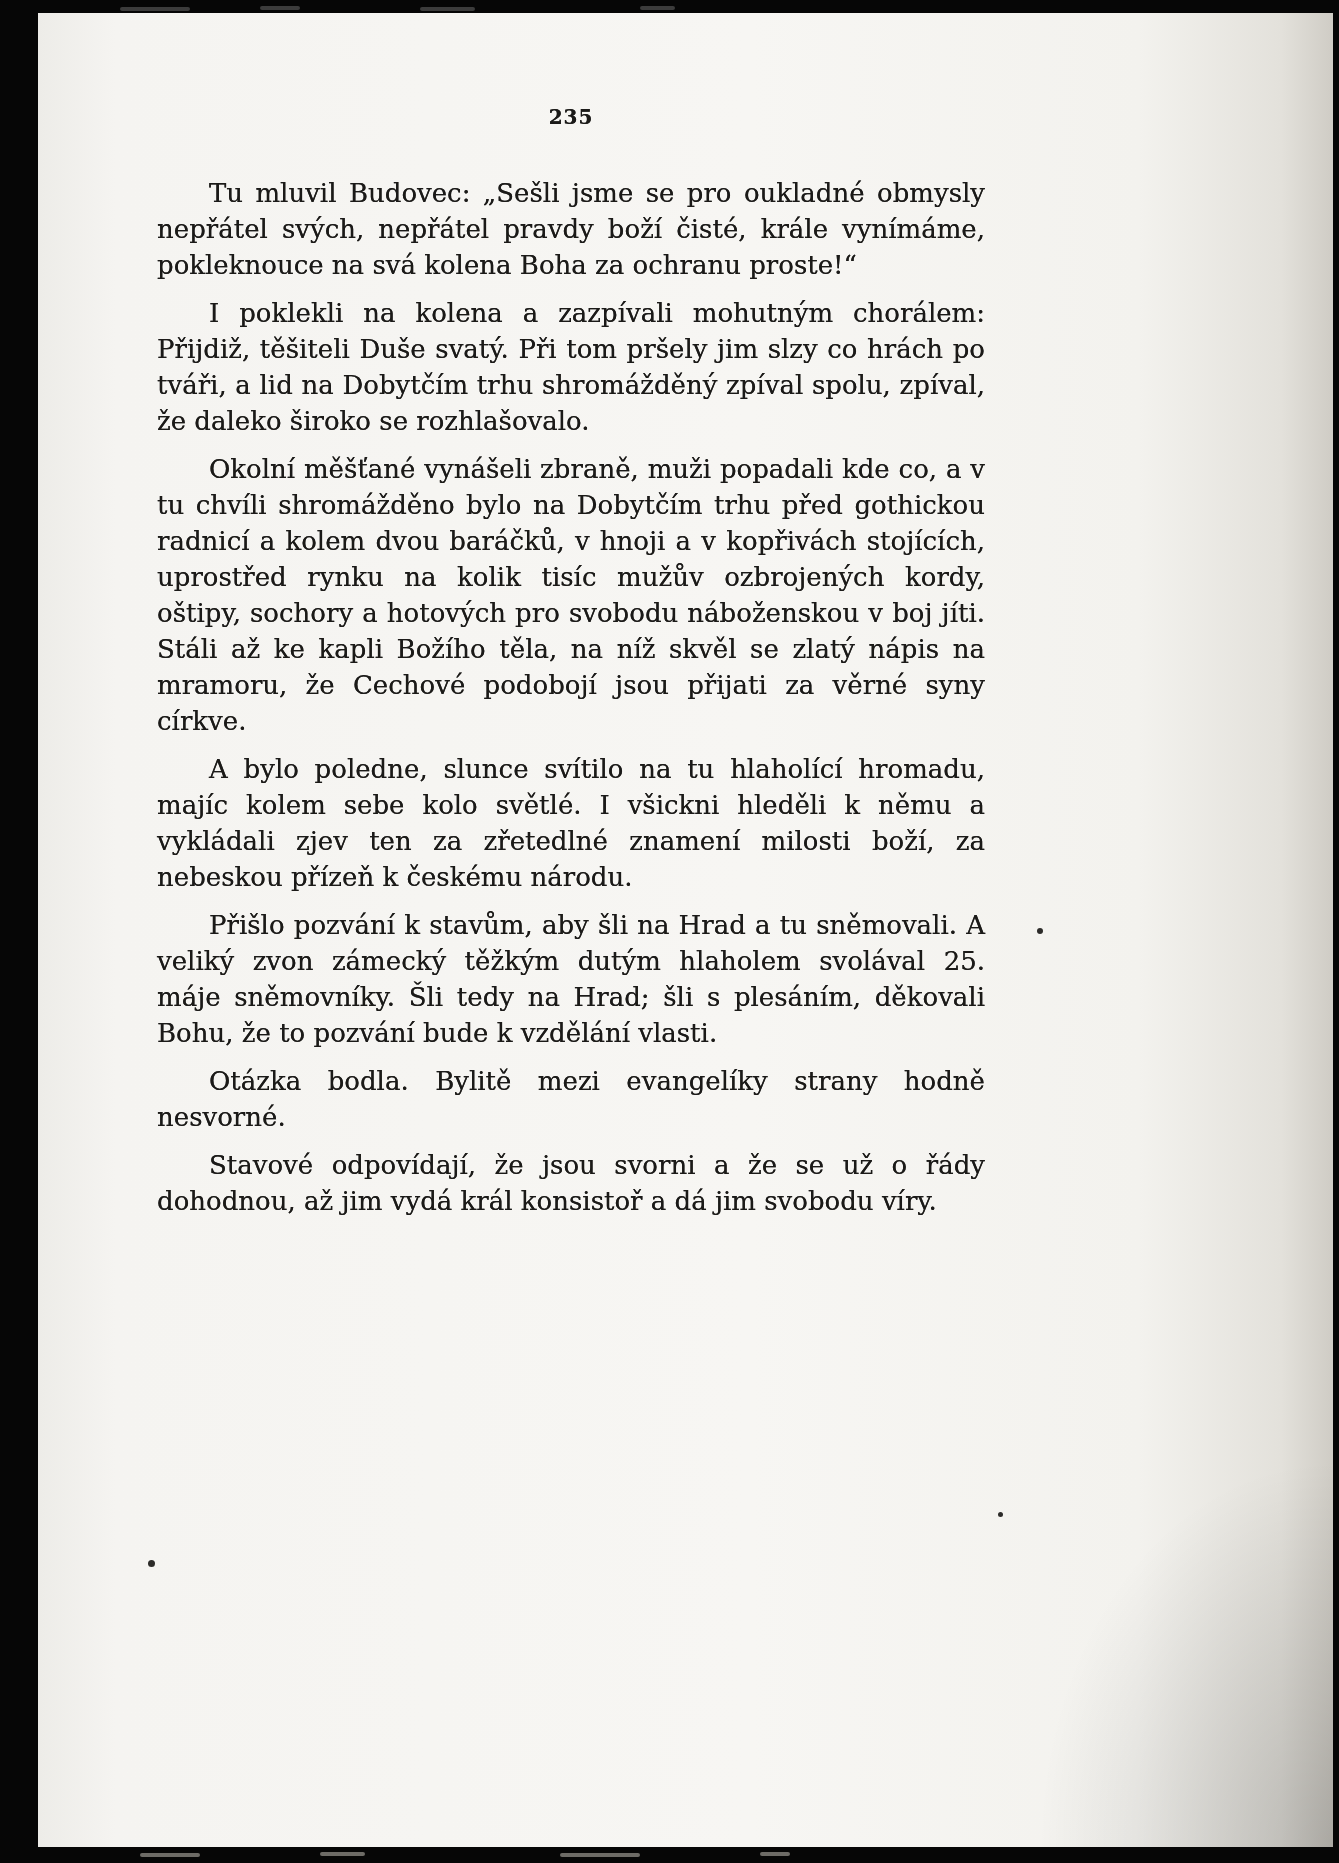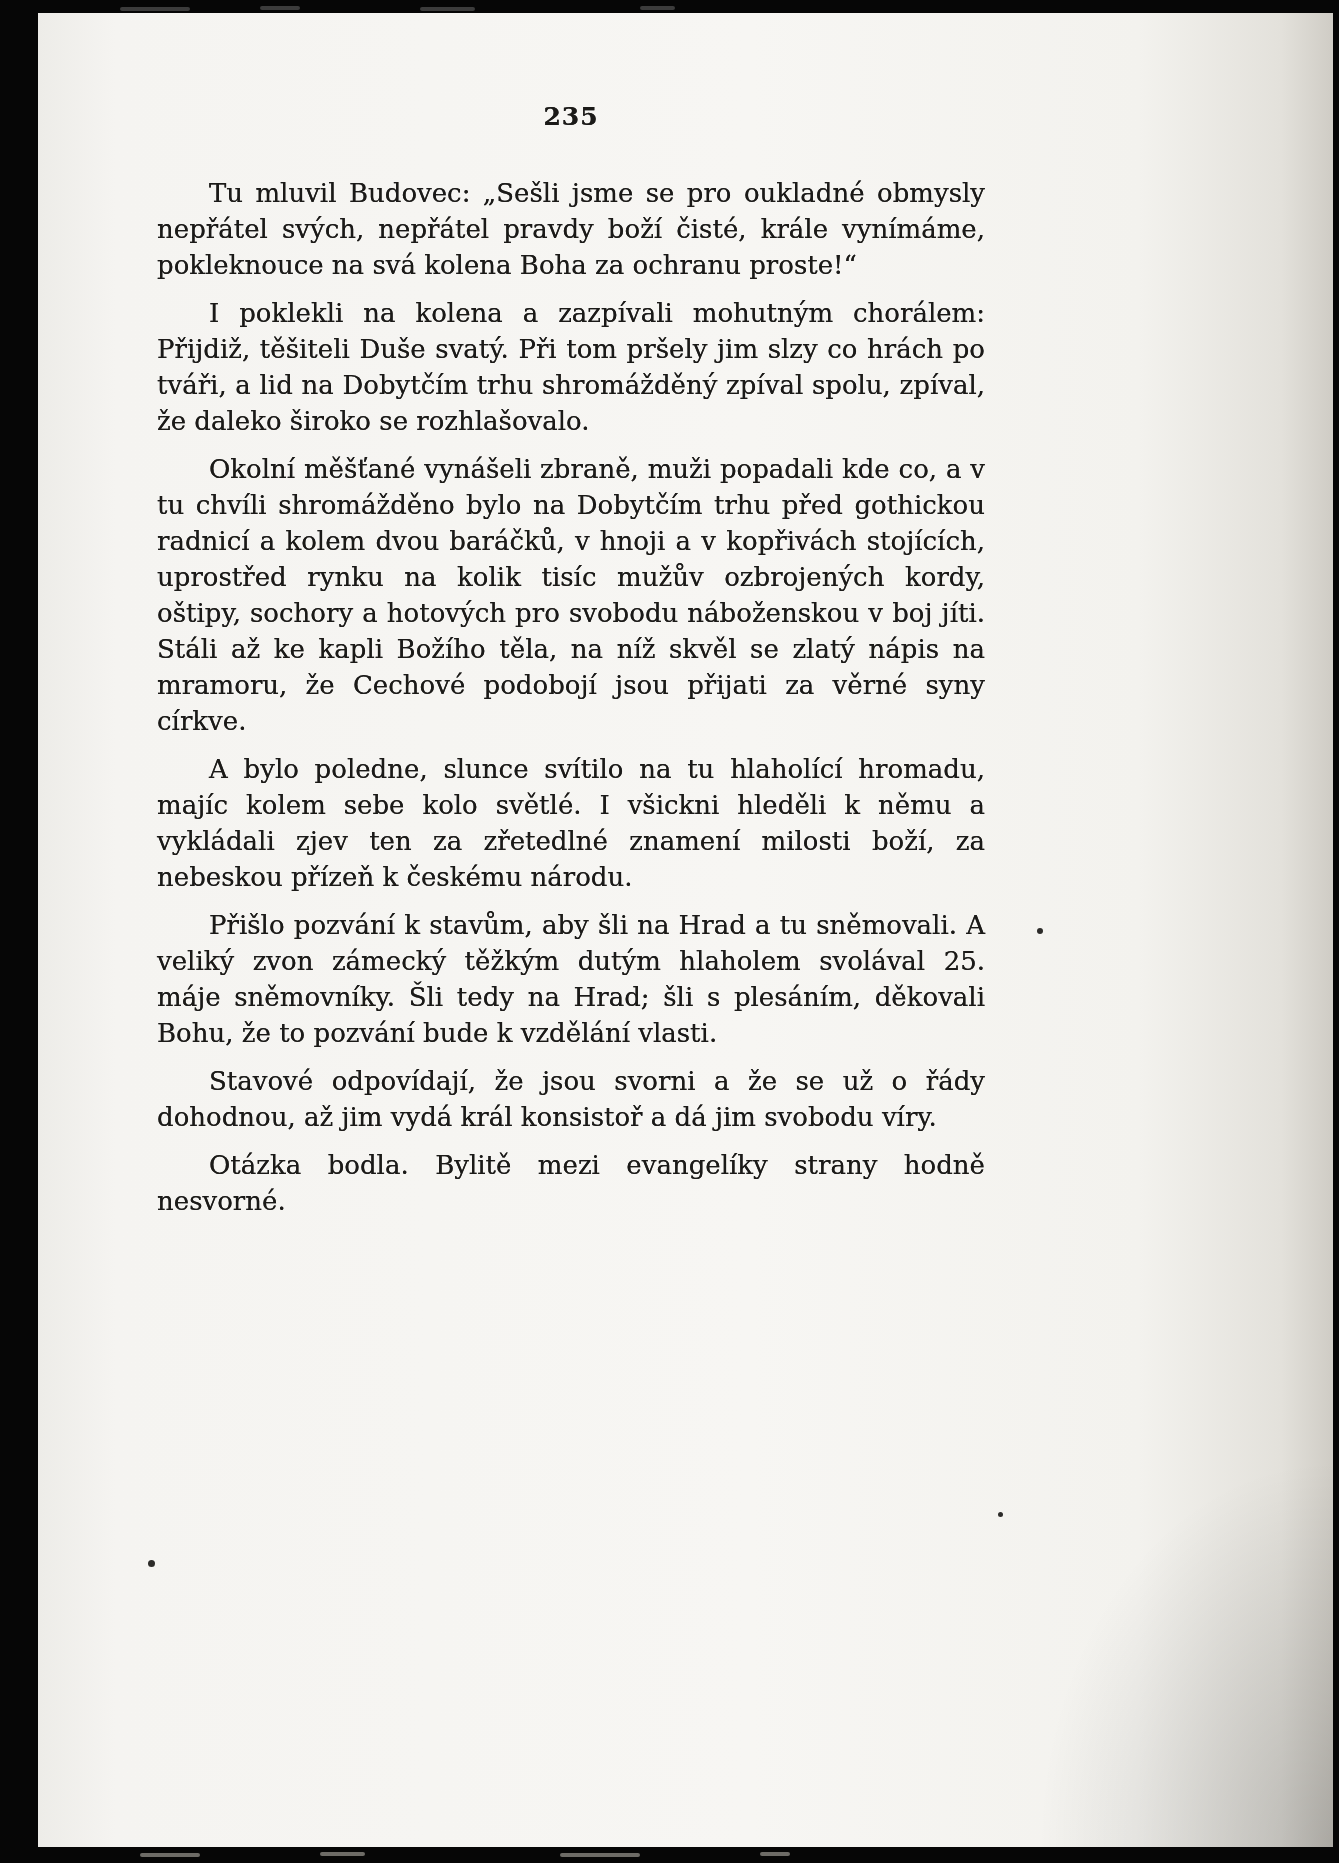--- a/index.html
+++ b/index.html
@@ -41,21 +41,21 @@
     width: 852px;
     color: #1b1a18;
     font-size: 26px;
     line-height: 36px;
     text-align: justify;
     font-weight: 500;
     text-shadow: 0 0 0.6px rgba(25,24,22,0.85);
   }
   .page-number {
     text-align: center;
-    font-size: 25px;
+    font-size: 20px;
     font-weight: 600;
     letter-spacing: 1px;
     margin: 0 0 40px 0;
   }
   .textblock p {
     margin: 12px;
     text-indent: 52px;
   }
   
   .artifact {
@@ -78,22 +78,22 @@
 
   <div class="paper">
 
     <div class="textblock">
       <div class="page-number">235</div>
       <p>Tu mluvil Budovec: „Sešli jsme se pro oukladné obmysly nepřátel svých, nepřátel pravdy boží čisté, krále vynímáme, pokleknouce na svá kolena Boha za ochranu proste!“</p>
       <p>I poklekli na kolena a zazpívali mohutným chorálem: Přijdiž, těšiteli Duše svatý. Při tom pršely jim slzy co hrách po tváři, a lid na Dobytčím trhu shromážděný zpíval spolu, zpíval, že daleko široko se rozhlašovalo.</p>
       <p>Okolní měšťané vynášeli zbraně, muži popadali kde co, a v tu chvíli shromážděno bylo na Dobytčím trhu před gothickou radnicí a kolem dvou baráčků, v hnoji a v kopřivách stojících, uprostřed rynku na kolik tisíc mužův ozbrojených kordy, oštipy, sochory a hotových pro svobodu náboženskou v boj jíti. Stáli až ke kapli Božího těla, na níž skvěl se zlatý nápis na mramoru, že Cechové podobojí jsou přijati za věrné syny církve.</p>
       <p>A bylo poledne, slunce svítilo na tu hlaholící hromadu, majíc kolem sebe kolo světlé. I všickni hleděli k němu a vykládali zjev ten za zřetedlné znamení milosti boží, za nebeskou přízeň k českému národu.</p>
       <p>Přišlo pozvání k stavům, aby šli na Hrad a tu sněmovali. A veliký zvon zámecký těžkým dutým hlaholem svolával 25. máje sněmovníky. Šli tedy na Hrad; šli s plesáním, děkovali Bohu, že to pozvání bude k vzdělání vlasti.</p>
+      <p>Otázka bodla. Bylitě mezi evangelíky strany hodně nesvorné.</p>
       <p>Stavové odpovídají, že jsou svorni a že se už o řády dohodnou, až jim vydá král konsistoř a dá jim svobodu víry.</p>
-      <p>Otázka bodla. Bylitě mezi evangelíky strany hodně nesvorné.</p>
     </div>
 
     <div class="artifact speck" style="left:110px; bottom:280px; width:7px; height:7px;"></div>
     <div class="artifact speck" style="right:290px; top:915px; width:6px; height:6px;"></div>
     <div class="artifact speck" style="right:330px; bottom:330px; width:5px; height:5px;"></div>
   </div>
 
   <div class="artifact dash-bottom" style="left:140px; bottom:6px; width:60px;"></div>
   <div class="artifact dash-bottom" style="left:320px; bottom:7px; width:45px;"></div>
   <div class="artifact dash-bottom" style="left:560px; bottom:6px; width:80px;"></div>

